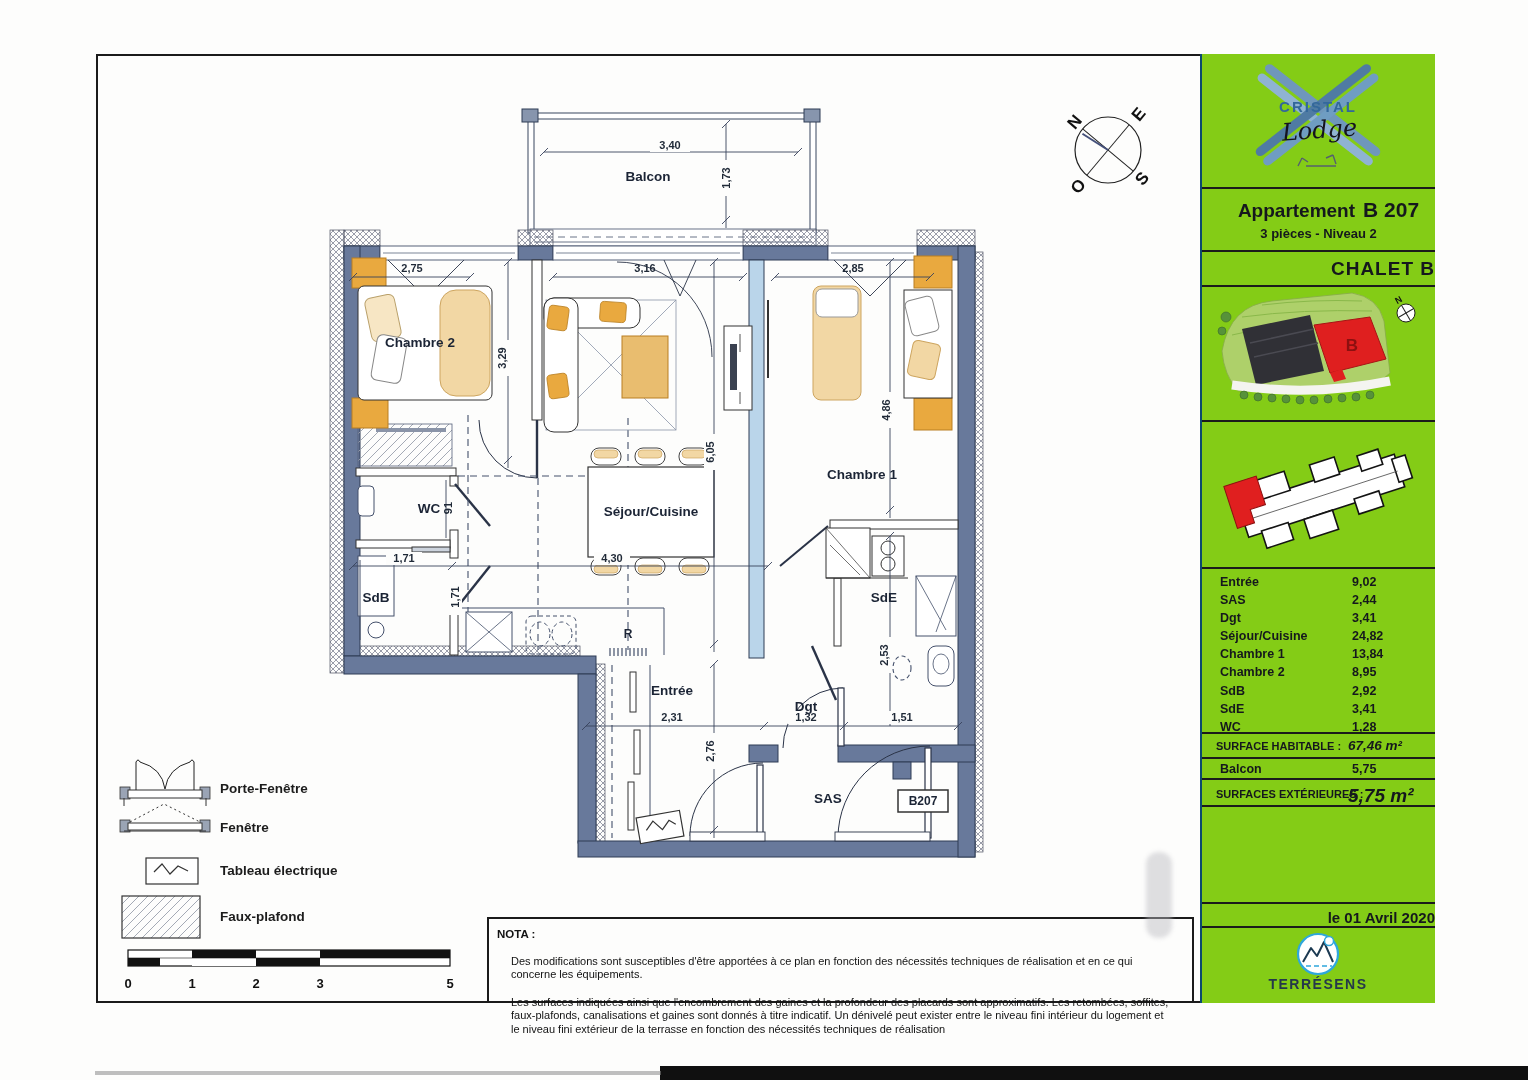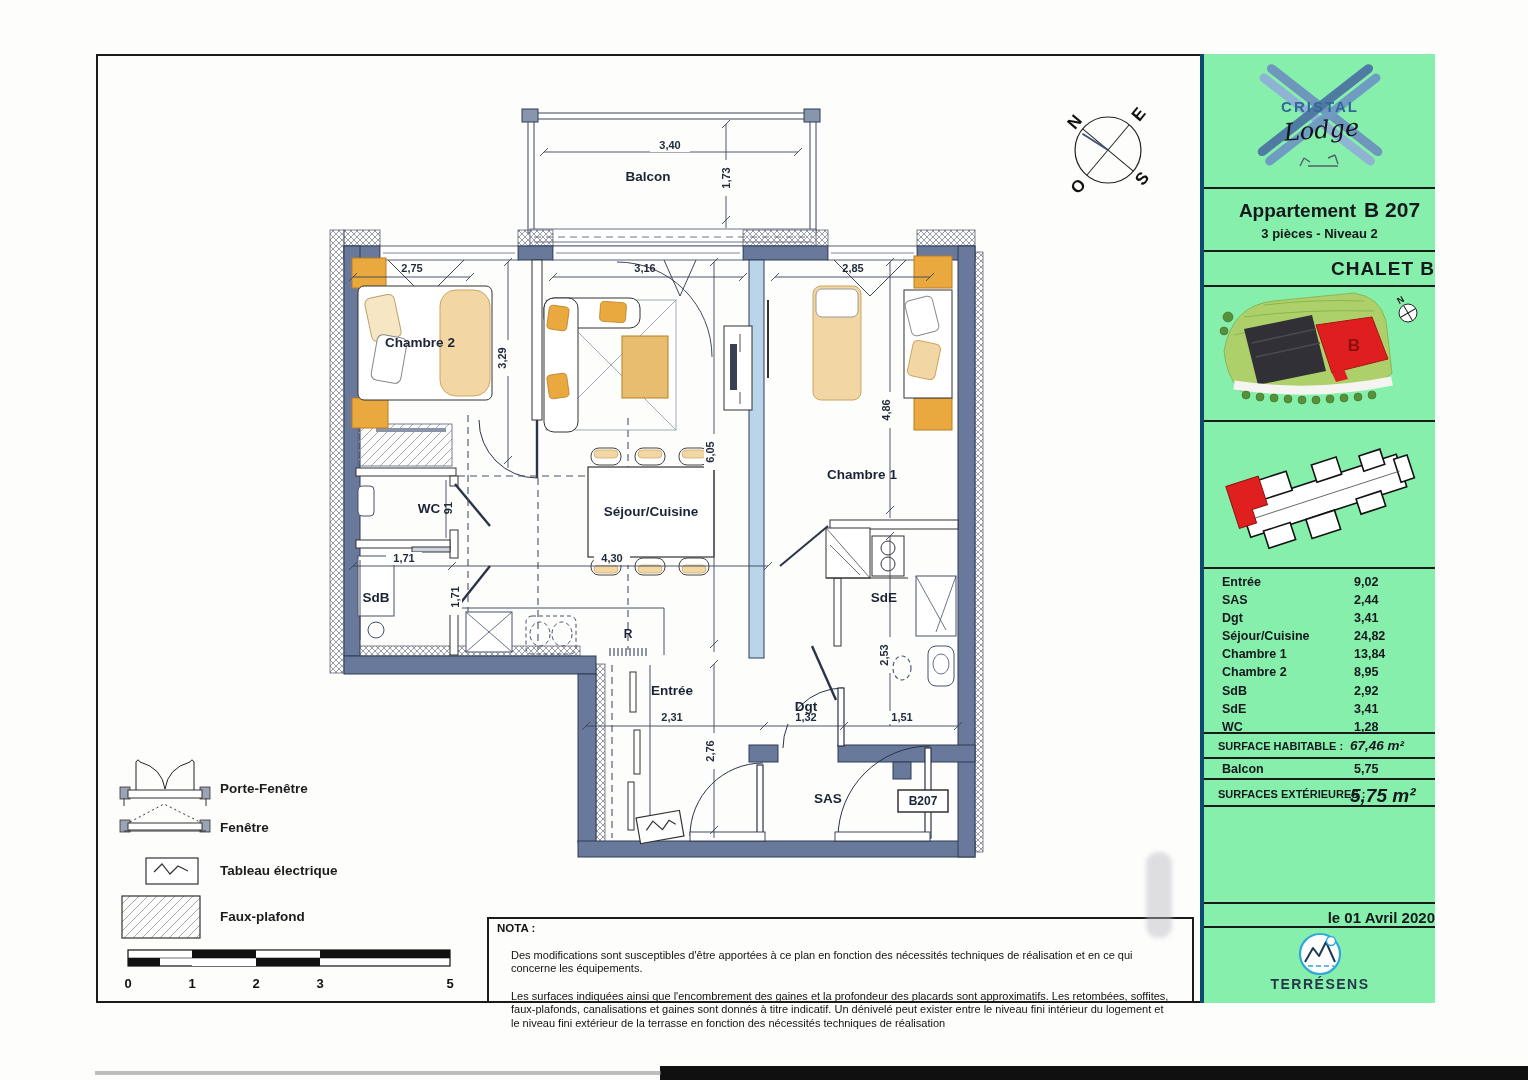--- a/index.html
+++ b/index.html
@@ -5,26 +5,26 @@
   html,body{margin:0;padding:0;background:#e8e8e6;}
   .page{position:relative;width:1528px;height:1080px;background:#fdfdfc;overflow:hidden;
         font-family:"Liberation Sans",sans-serif;color:#15181d;}
   .abs{position:absolute;}
   
   .outer-border{left:96px;top:54px;width:1337px;height:949px;border:2px solid #1b1b1b;box-sizing:border-box;}
   
   #plan-svg{left:0;top:0;width:1528px;height:1080px;}
   
   .nota{left:487px;top:917px;width:707px;height:86px;border:2px solid #1b1b1b;box-sizing:border-box;
-        background:#fdfdfc;padding:2px 8px;font-size:11px;line-height:1.22;color:#121212;}
+        background:#fdfdfc;padding:8px 8px;font-size:11px;line-height:1.22;color:#121212;}
   .nota h4{margin:0;font-size:11.5px;}
   .nota p{margin:14px;}
   
-  .titleblock{left:1200px;top:54px;width:235px;height:949px;border-left:4px solid #0c4a6e;
-              box-sizing:border-box;background:#86efac;display:flex;flex-direction:column;}
+  .titleblock{left:1200px;top:54px;width:235px;height:949px;border-left:2px solid #0c4a6e;
+              box-sizing:border-box;background:#84cc16;display:flex;flex-direction:column;}
   .tb-sec{border-bottom:2px solid #1b1b1b;box-sizing:border-box;flex:none;position:relative;}
   .tb-sec.last{border-bottom:none;flex:1;}
   .tb-logo{height:135px;}
   .tb-apt{height:63px;text-align:center;padding-top:9px;}
   .tb-apt .l1{font-size:19px;font-weight:700;padding-left:20px;}
   .tb-apt .l1 b{font-size:21px;font-weight:800;margin-left:8px;}
   .tb-apt .l2{font-size:13px;font-weight:600;margin-top:4px;}
   .tb-chalet{height:35px;text-align:right;font-size:19px;font-weight:700;letter-spacing:1px;line-height:33px;}
   .tb-site{height:135px;}
   .tb-key{height:147px;}

